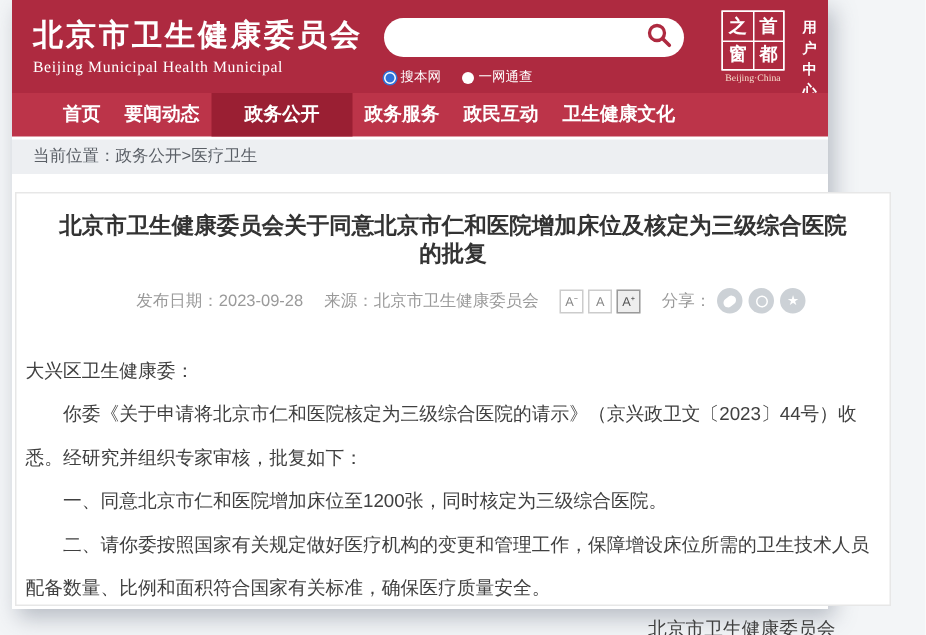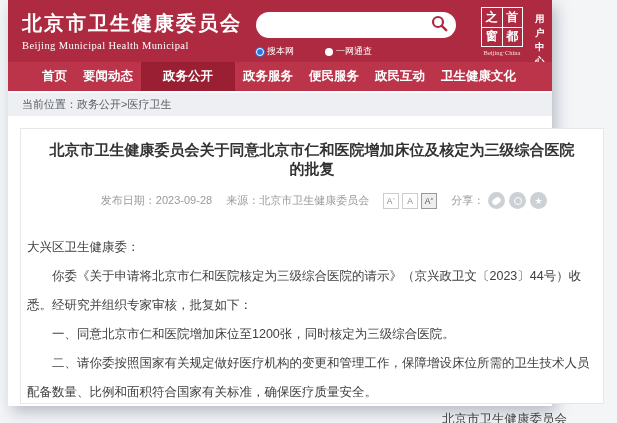--- a/index.html
+++ b/index.html
@@ -24,21 +24,21 @@
   .brand-cn { font-size: 20px; font-weight: bold; letter-spacing: 2px; }
   .brand-en { font-family: "Liberation Serif", "DejaVu Serif", serif; font-size: 10.5px; margin-top: 3px; letter-spacing: .4px; }
 
   .search-area { position: absolute; left: 248px; top: 12px; width: 210px; }
   .search-box { position: relative; width: 200px; height: 26px; background: #fff; border-radius: 14px; }
   .search-input {
     position: absolute; left: 12px; top: 2px; width: 155px; height: 22px;
     border: none; outline: none; background: transparent; font-size: 12px; color: #333;
   }
   .search-btn { position: absolute; right: 5px; top: 3px; width: 24px; height: 20px; border: none; background: transparent; cursor: pointer; }
-  .search-radios { margin-top: 7px; display: flex; gap: 31px; align-items: center; color: #fff; font-size: 9px; }
+  .search-radios { margin-top: 7px; display: flex; gap: 14px; align-items: center; color: #fff; font-size: 9px; }
   .search-radios label { display: flex; align-items: center; gap: 3px; cursor: pointer; }
   .radio-dot { width: 8px; height: 8px; border-radius: 50%; background: #fff; display: inline-block; }
   .radio-dot.checked { background: #2f72d9; border: 1.5px solid #fff; box-shadow: 0 0 0 1px #2f72d9; }
 
   .logo { position: absolute; left: 468px; top: 7px; width: 52px; text-align: center; cursor: pointer; }
   .logo-grid {
     width: 42px; height: 40px; margin: 0 auto;
     border: 1.5px solid #fff; display: grid;
     grid-template-columns: 1fr 1fr; grid-template-rows: 1fr 1fr;
     gap: 1px; background: #fff;
@@ -71,21 +71,21 @@
   
   .breadcrumb {
     position: absolute; left: 0; top: 93px; width: 100%; height: 23px;
     background: #edeff2; font-size: 11px; color: #5a5f66;
     line-height: 23px; padding-left: 14px;
   }
   .breadcrumb a { color: #5a5f66; text-decoration: none; cursor: pointer; }
 
   
   .article-box {
-    position: absolute; left: 12px; top: 128px; width: 584px; height: 276px;
+    position: absolute; left: 2px; top: 128px; width: 584px; height: 276px;
     border: 1px solid #e7e7e7; background: #fff;
   }
   .article-title {
     margin: 12px 28px 0; text-align: center;
     font-size: 15px; font-weight: bold; color: #333;
   }
   .meta {
     margin-top: 13px; display: flex; justify-content: center; align-items: center;
     gap: 14px; font-size: 11px; color: #9a9a9a; transform: translateX(12px);
   }
@@ -162,21 +162,20 @@
       <a>北京政务服务网</a>
       <a>智能问答</a>
     </div>
   </header>
 
   <nav class="site-nav">
     <a class="nav-item">首页</a>
     <a class="nav-item">要闻动态</a>
     <a class="nav-item active">政务公开</a>
     <a class="nav-item">政务服务</a>
-    <a class="nav-item">便民服务</a>
     <a class="nav-item">政民互动</a>
     <a class="nav-item">卫生健康文化</a>
   </nav>
 
   <div class="breadcrumb">
     <span>当前位置：</span><a>政务公开</a><span>&gt;</span><a>医疗卫生</a>
   </div>
 
   <article class="article-box">
     <h2 class="article-title">北京市卫生健康委员会关于同意北京市仁和医院增加床位及核定为三级综合医院的批复</h2>

